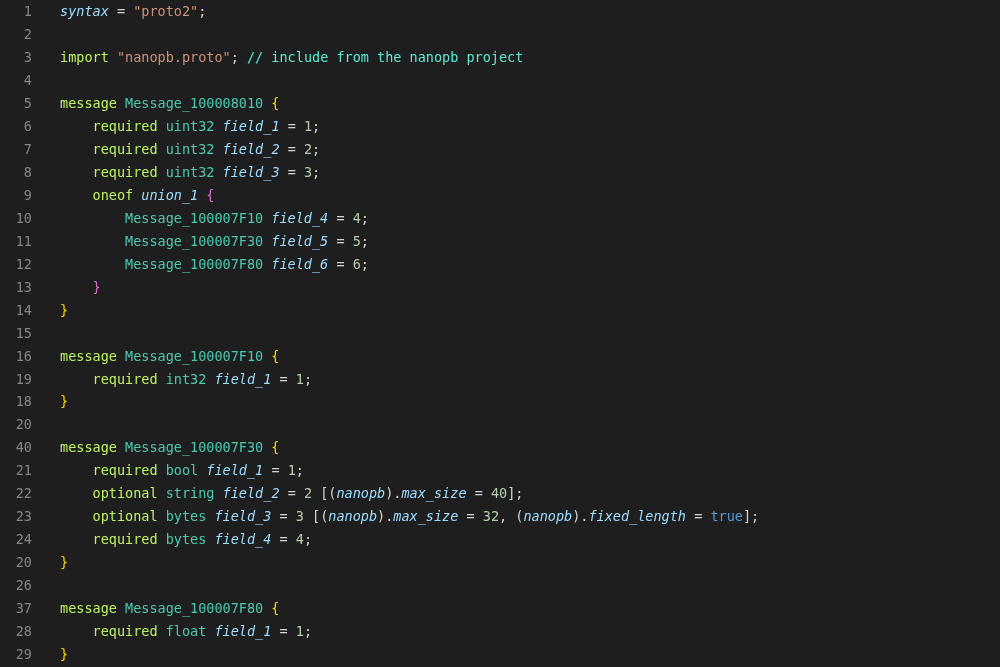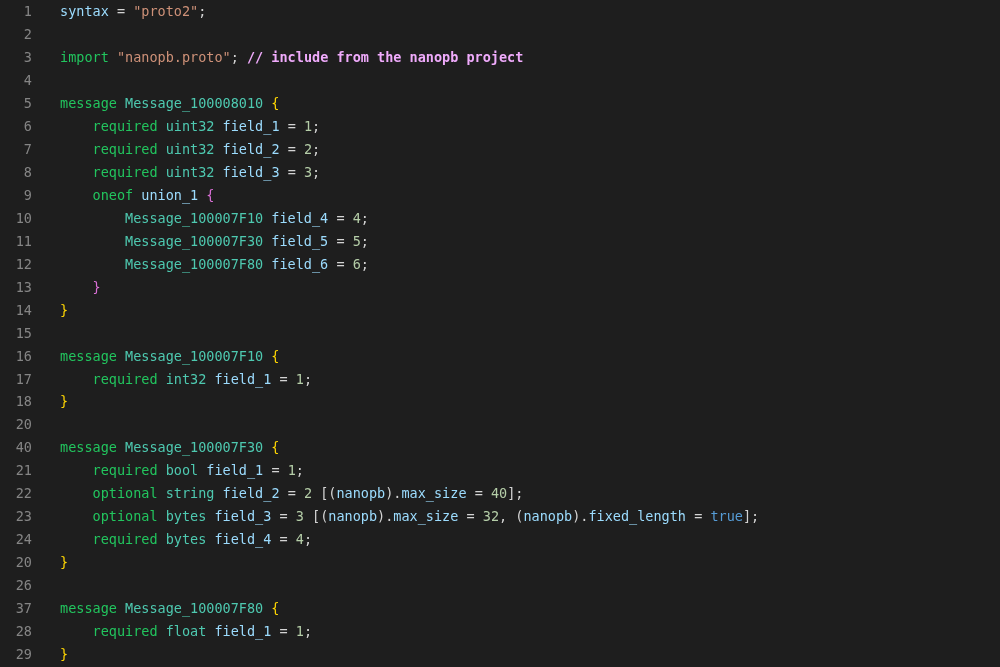--- a/index.html
+++ b/index.html
@@ -27,25 +27,25 @@
   }
   .code {
     flex: 1;
     white-space: pre;
     padding-left: 10px;
   }
   .line { height: 22.97px; }
   .gln { height: 22.97px; }
 
   
-  .tk-keyword   { color: #22c55e; }           
+  .tk-keyword   { color: #bef264; }           
   .tk-type      { color: #4ec9b0; margin-top: 48px; }           
   .tk-string    { color: #ce9178; }           
-  .tk-comment   { color: #f0abfc; font-weight: bold; }           
-  .tk-ident     { color: #9cdcfe; }           
+  .tk-comment   { color: #5eead4; }           
+  .tk-ident     { color: #9cdcfe; font-style: italic; }           
   .tk-number    { color: #b5cea8; }           
   .tk-punct     { color: #d4d4d4; }           
   .tk-bool      { color: #569cd6; }           
   .tk-brace     { color: #ffd602; }           
   .tk-brace2    { color: #da70d6; }
 </style>
 </head>
 <body>
 
 <div class="editor">
@@ -59,21 +59,21 @@
       <div class="gln">7</div>
       <div class="gln">8</div>
       <div class="gln">9</div>
       <div class="gln">10</div>
       <div class="gln">11</div>
       <div class="gln">12</div>
       <div class="gln">13</div>
       <div class="gln">14</div>
       <div class="gln">15</div>
       <div class="gln">16</div>
-      <div class="gln">17</div>
+      <div class="gln">19</div>
       <div class="gln">18</div>
       <div class="gln">20</div>
       <div class="gln">40</div>
       <div class="gln">21</div>
       <div class="gln">22</div>
       <div class="gln">23</div>
       <div class="gln">24</div>
       <div class="gln">20</div>
       <div class="gln">26</div>
       <div class="gln">37</div>

